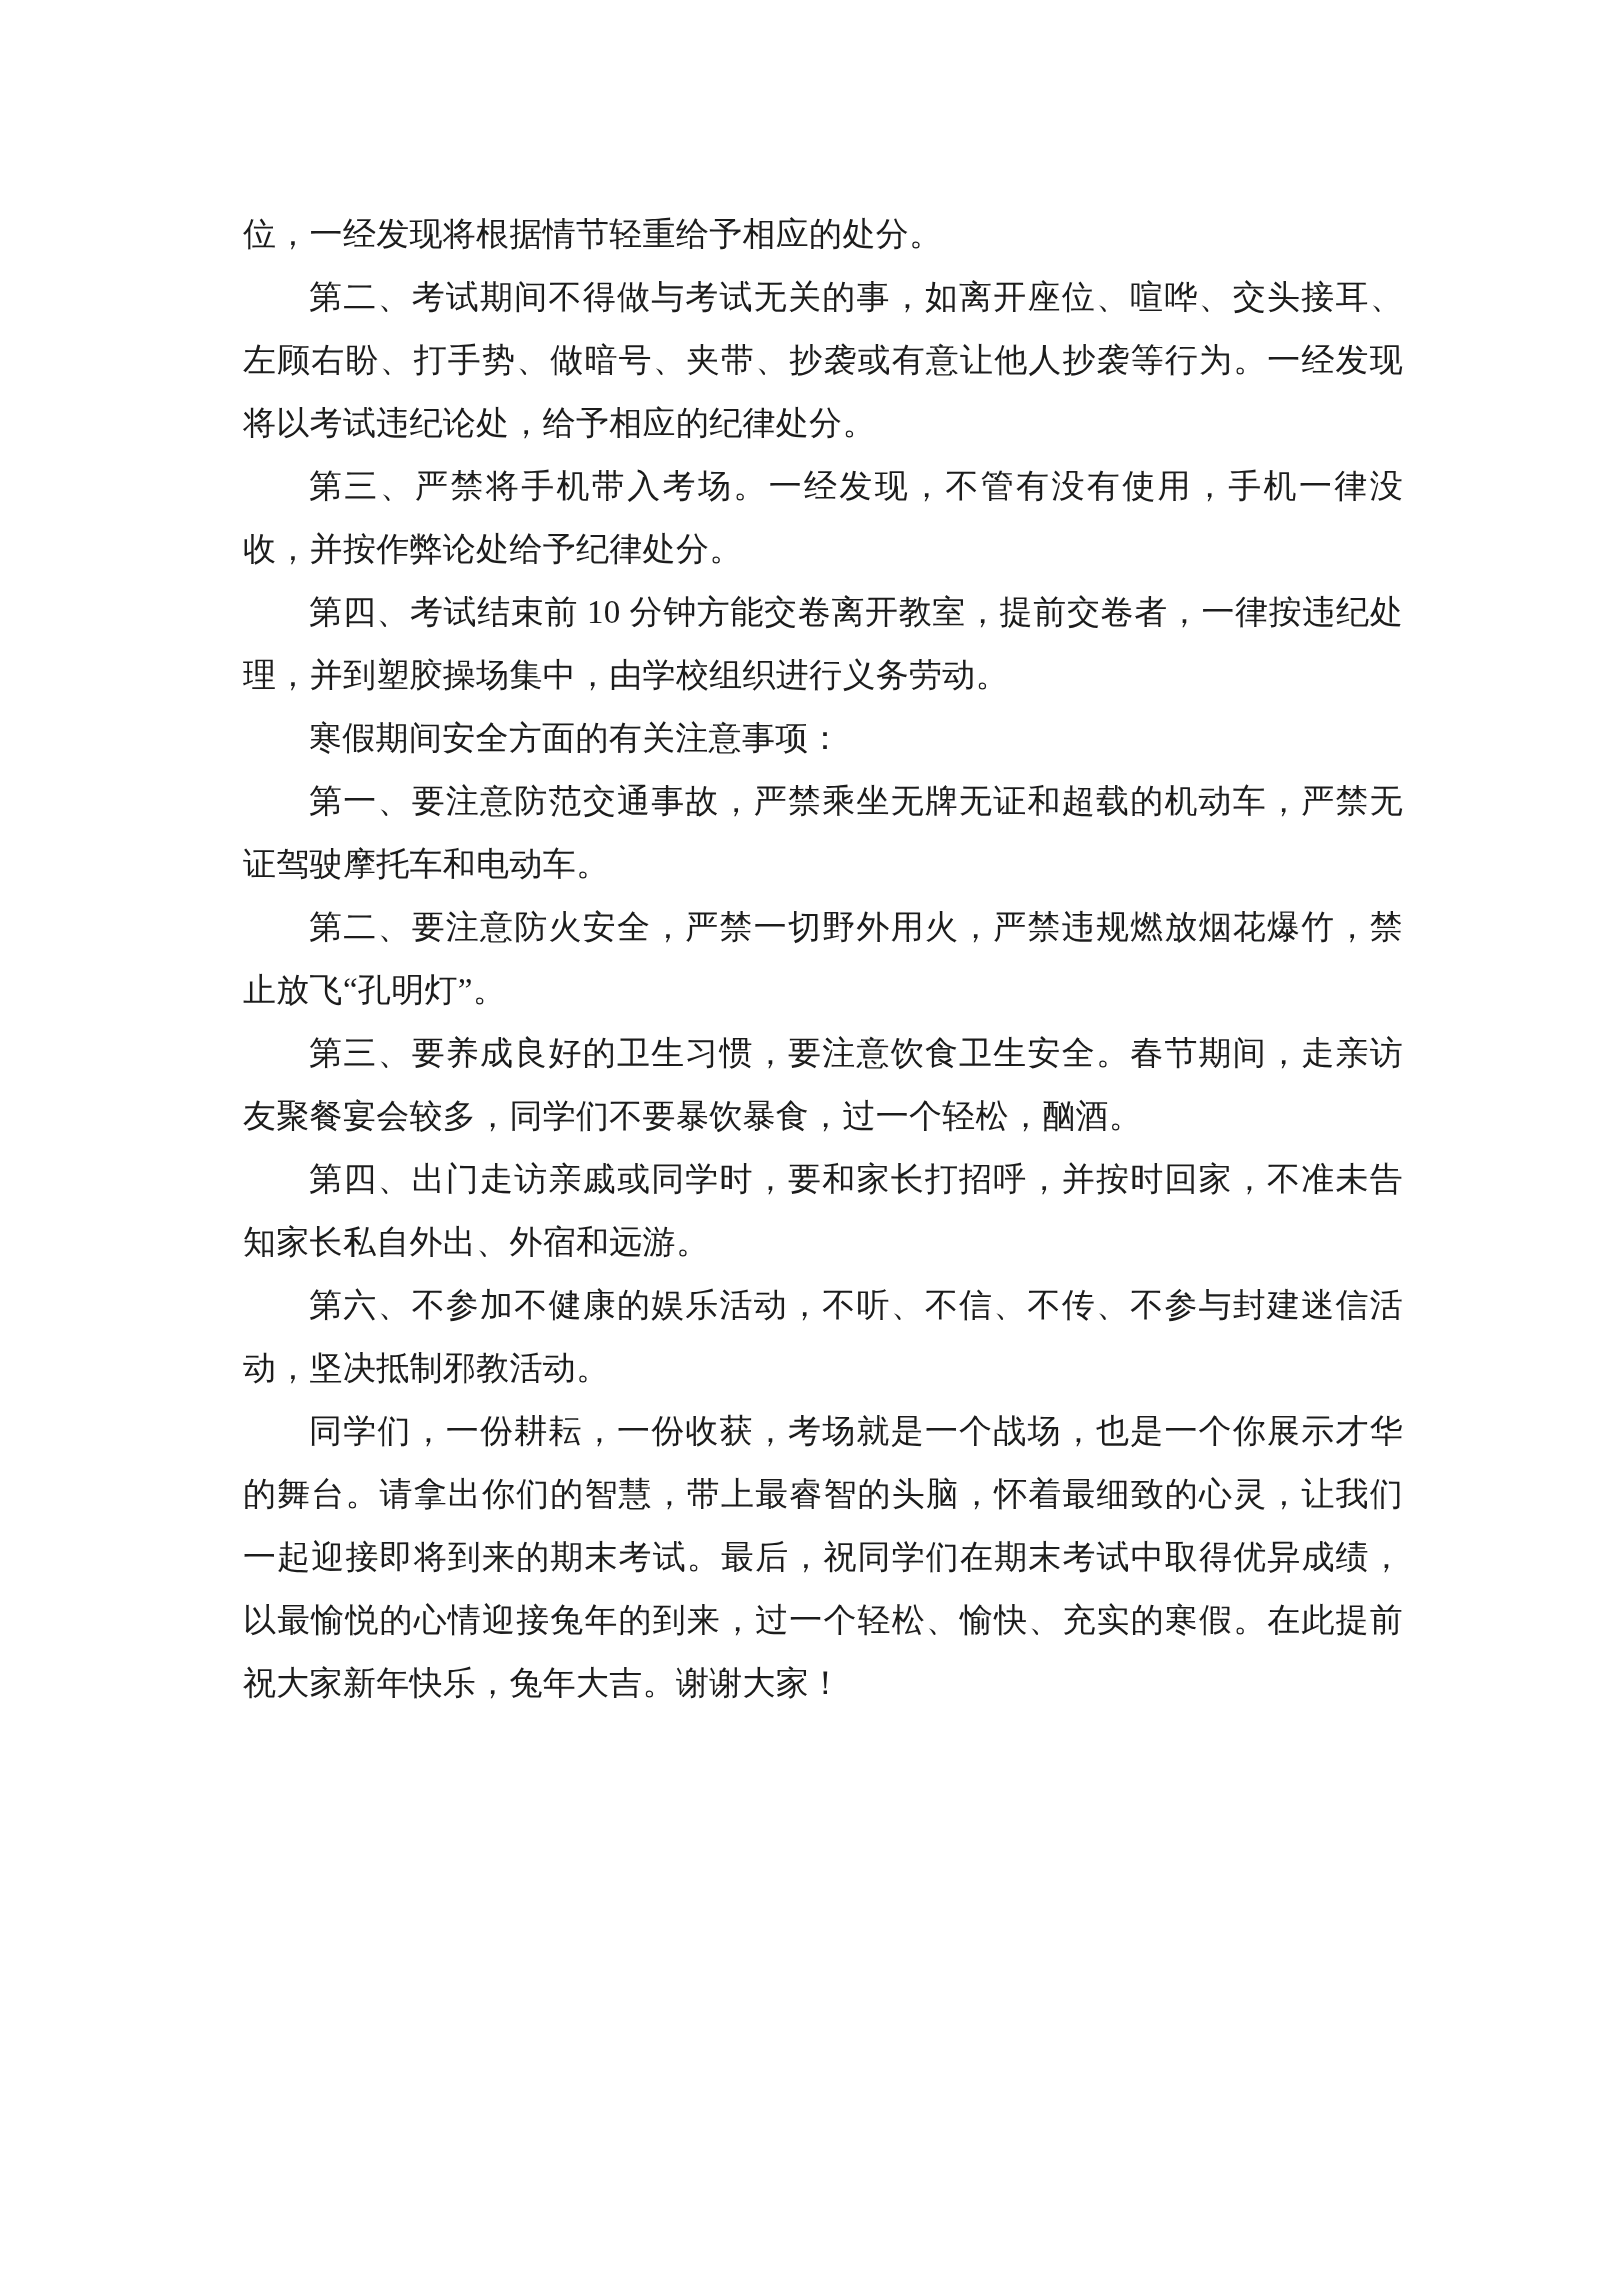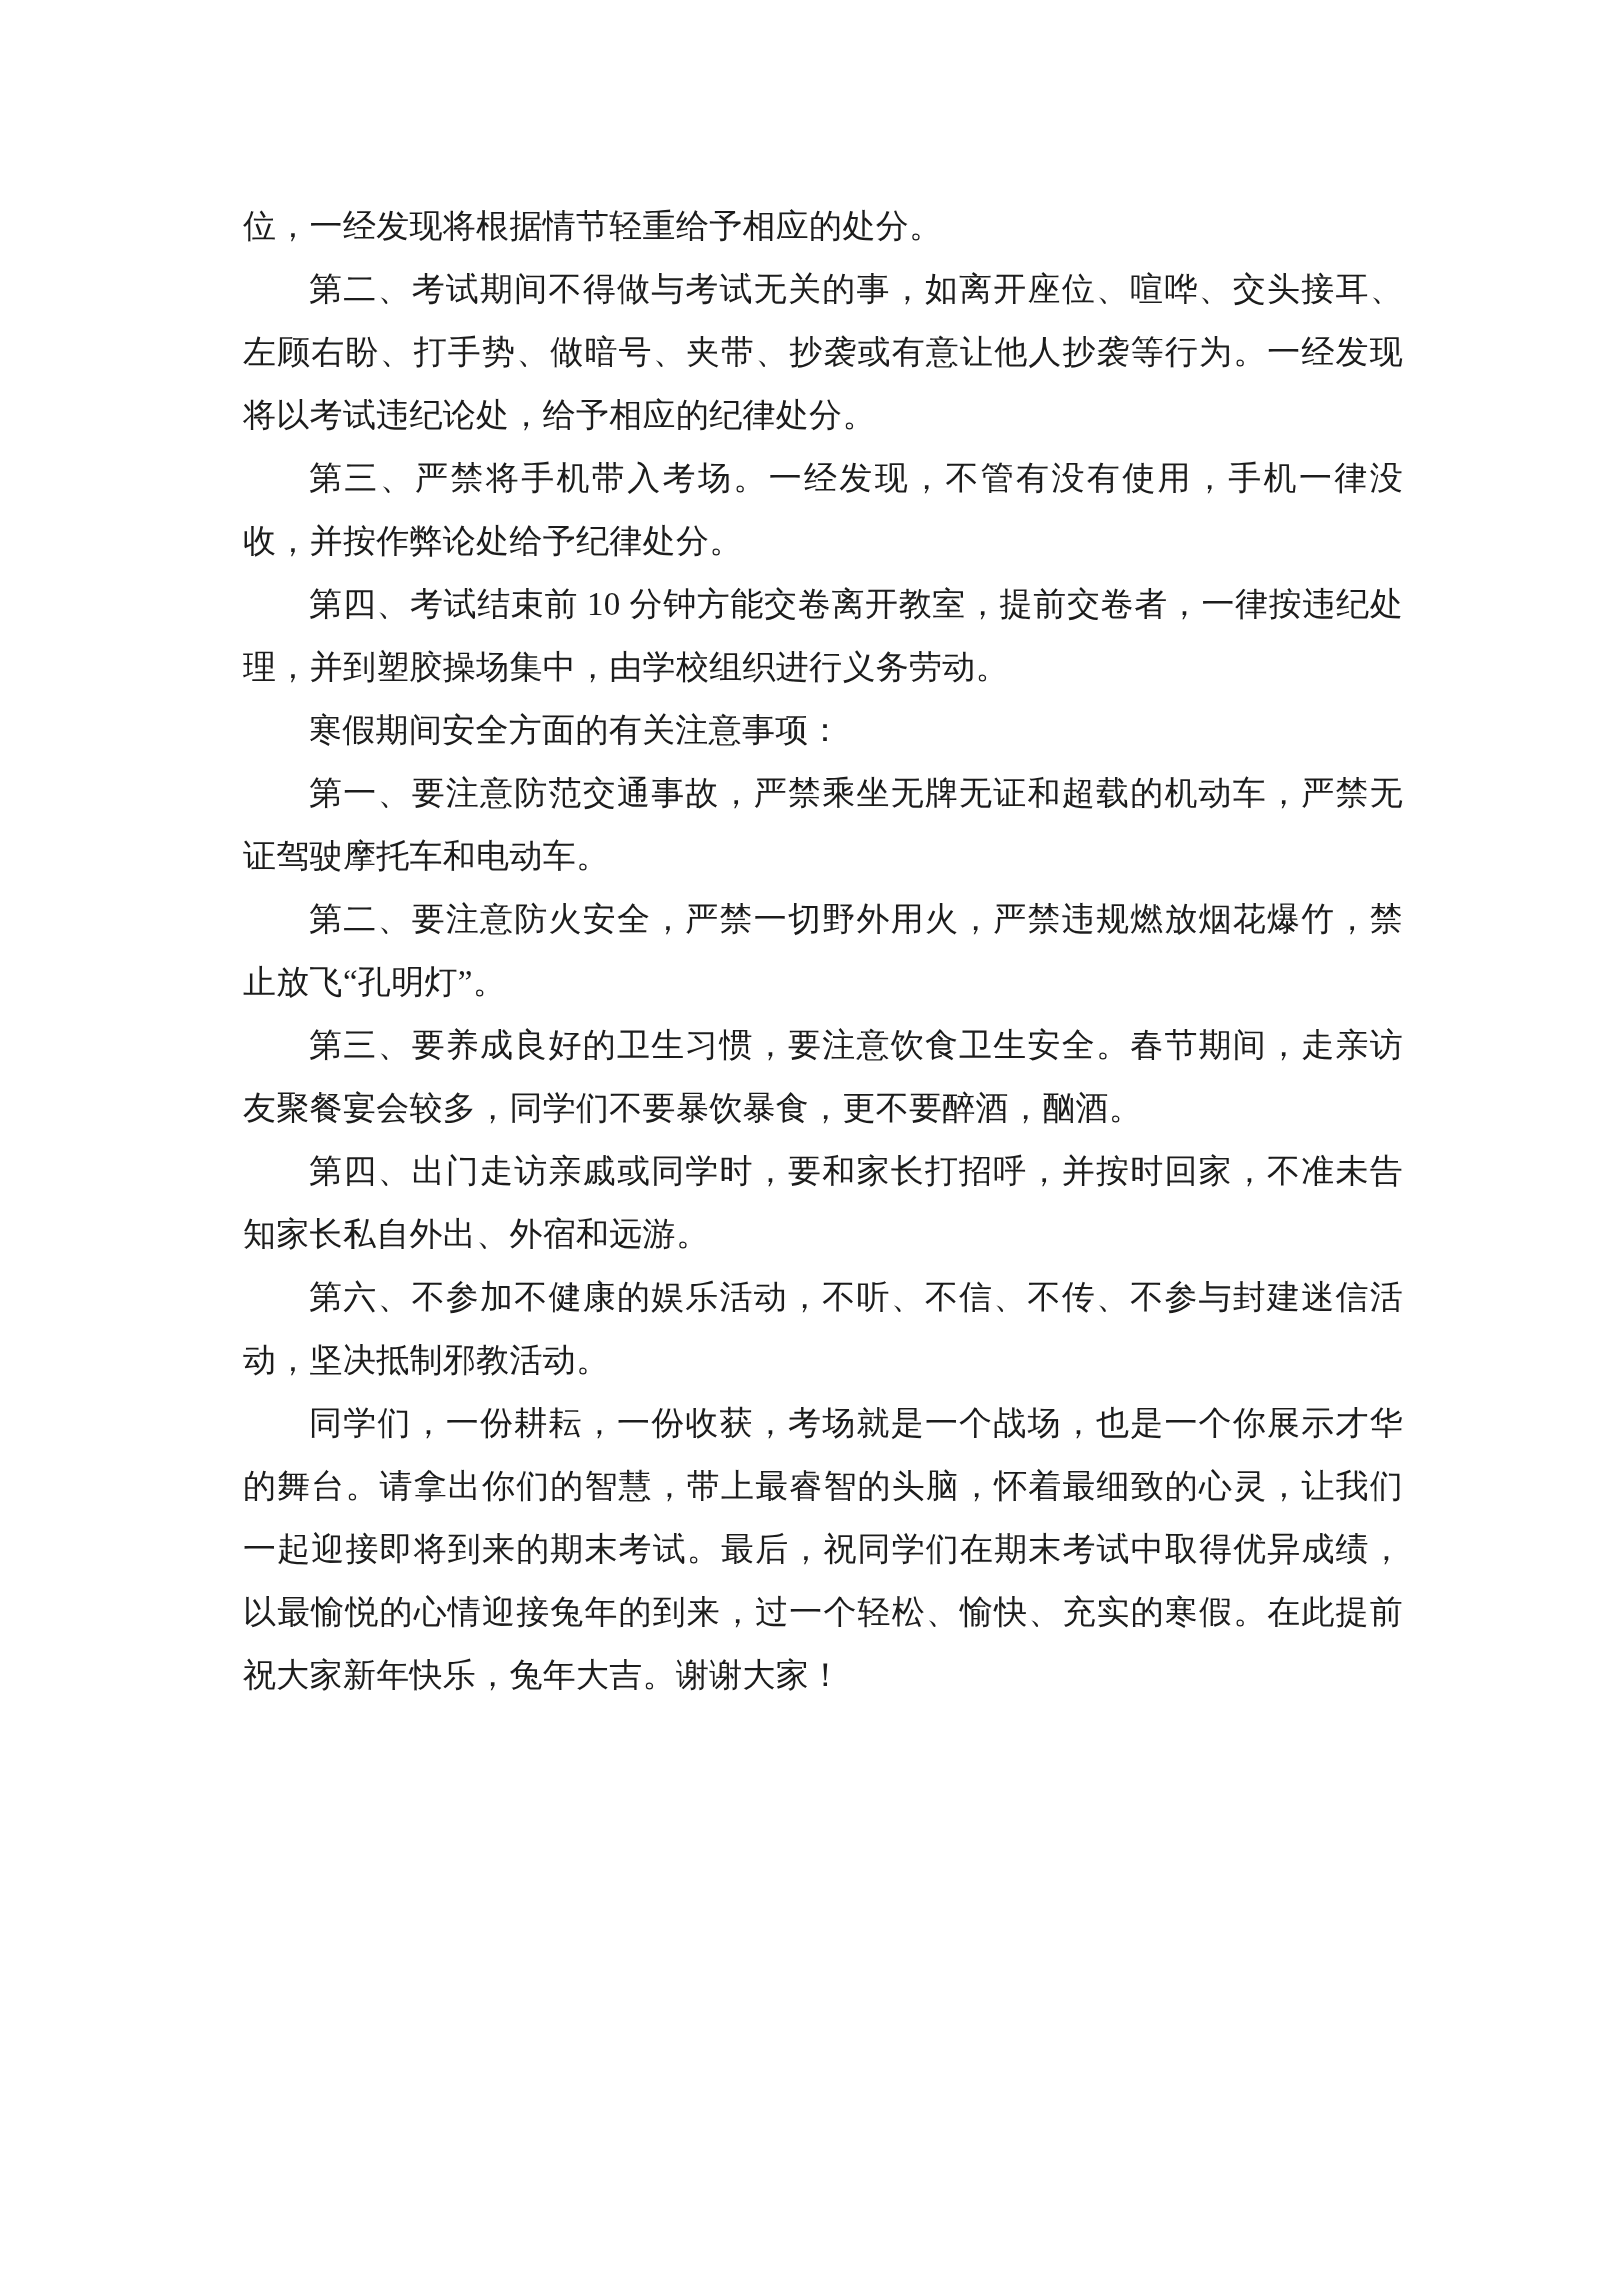--- a/index.html
+++ b/index.html
@@ -10,21 +10,21 @@
     body {
       width: 1623px;
       height: 2295px;
       position: relative;
       font-family: "Liberation Serif", "DejaVu Serif", serif;
       color: #1c1c1c;
     }
     .page {
       position: absolute;
       left: 0;
-      top: 0;
+      top: 8px;
       width: 1623px;
       height: 1943px;
       background: #ffffff;
     }
     .content {
       position: absolute;
       left: 243px;
       top: 195px;
       width: 1160px;
     }
@@ -48,19 +48,19 @@
 
 <div class="page">
   <div class="content">
     <p class="para no-indent">位，一经发现将根据情节轻重给予相应的处分。</p>
     <p class="para">第二、考试期间不得做与考试无关的事，如离开座位、喧哗、交头接耳、左顾右盼、打手势、做暗号、夹带、抄袭或有意让他人抄袭等行为。一经发现将以考试违纪论处，给予相应的纪律处分。</p>
     <p class="para">第三、严禁将手机带入考场。一经发现，不管有没有使用，手机一律没收，并按作弊论处给予纪律处分。</p>
     <p class="para">第四、考试结束前 10 分钟方能交卷离开教室，提前交卷者，一律按违纪处理，并到塑胶操场集中，由学校组织进行义务劳动。</p>
     <p class="para">寒假期间安全方面的有关注意事项：</p>
     <p class="para">第一、要注意防范交通事故，严禁乘坐无牌无证和超载的机动车，严禁无证驾驶摩托车和电动车。</p>
     <p class="para">第二、要注意防火安全，严禁一切野外用火，严禁违规燃放烟花爆竹，禁止放飞“孔明灯”。</p>
-    <p class="para">第三、要养成良好的卫生习惯，要注意饮食卫生安全。春节期间，走亲访友聚餐宴会较多，同学们不要暴饮暴食，更不要醉酒，酗酒。</p>
+    <p class="para">第三、要养成良好的卫生习惯，要注意饮食卫生安全。春节期间，走亲访友聚餐宴会较多，同学们不要暴饮暴食，过一个轻松，酗酒。</p>
     <p class="para">第四、出门走访亲戚或同学时，要和家长打招呼，并按时回家，不准未告知家长私自外出、外宿和远游。</p>
     <p class="para">第六、不参加不健康的娱乐活动，不听、不信、不传、不参与封建迷信活动，坚决抵制邪教活动。</p>
     <p class="para">同学们，一份耕耘，一份收获，考场就是一个战场，也是一个你展示才华的舞台。请拿出你们的智慧，带上最睿智的头脑，怀着最细致的心灵，让我们一起迎接即将到来的期末考试。最后，祝同学们在期末考试中取得优异成绩，以最愉悦的心情迎接兔年的到来，过一个轻松、愉快、充实的寒假。在此提前祝大家新年快乐，兔年大吉。谢谢大家！</p>
   </div>
 </div>
 
 
 </body></html>

